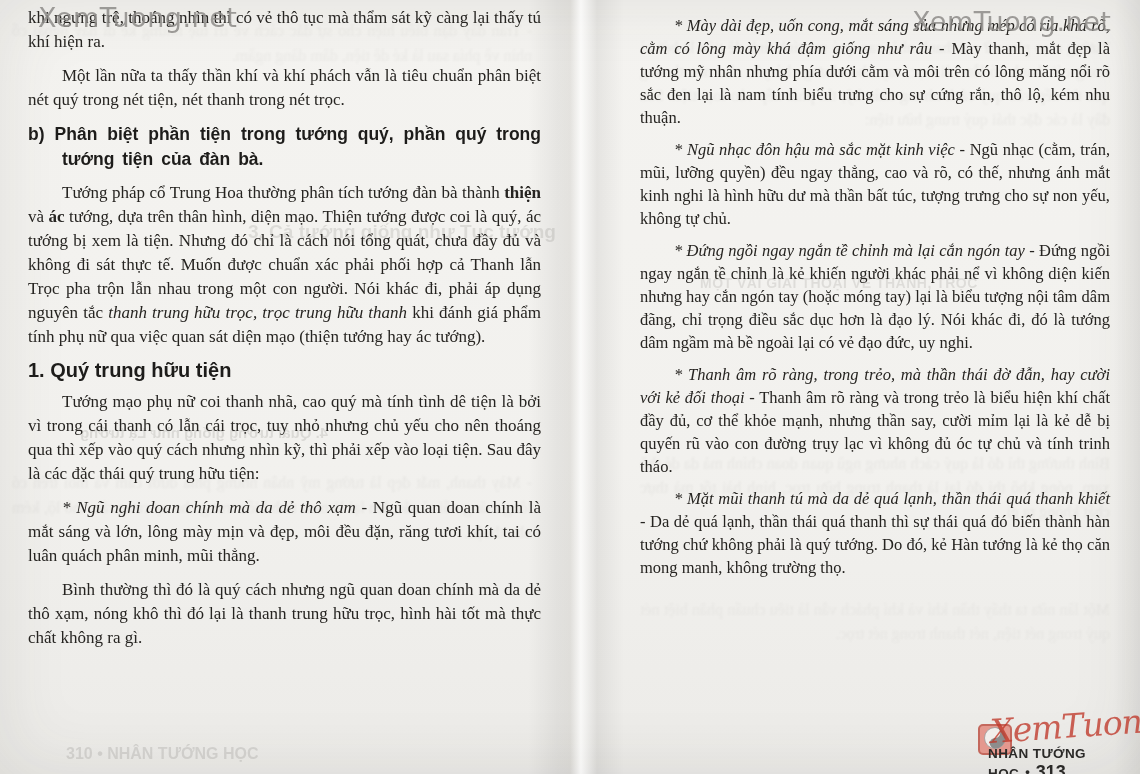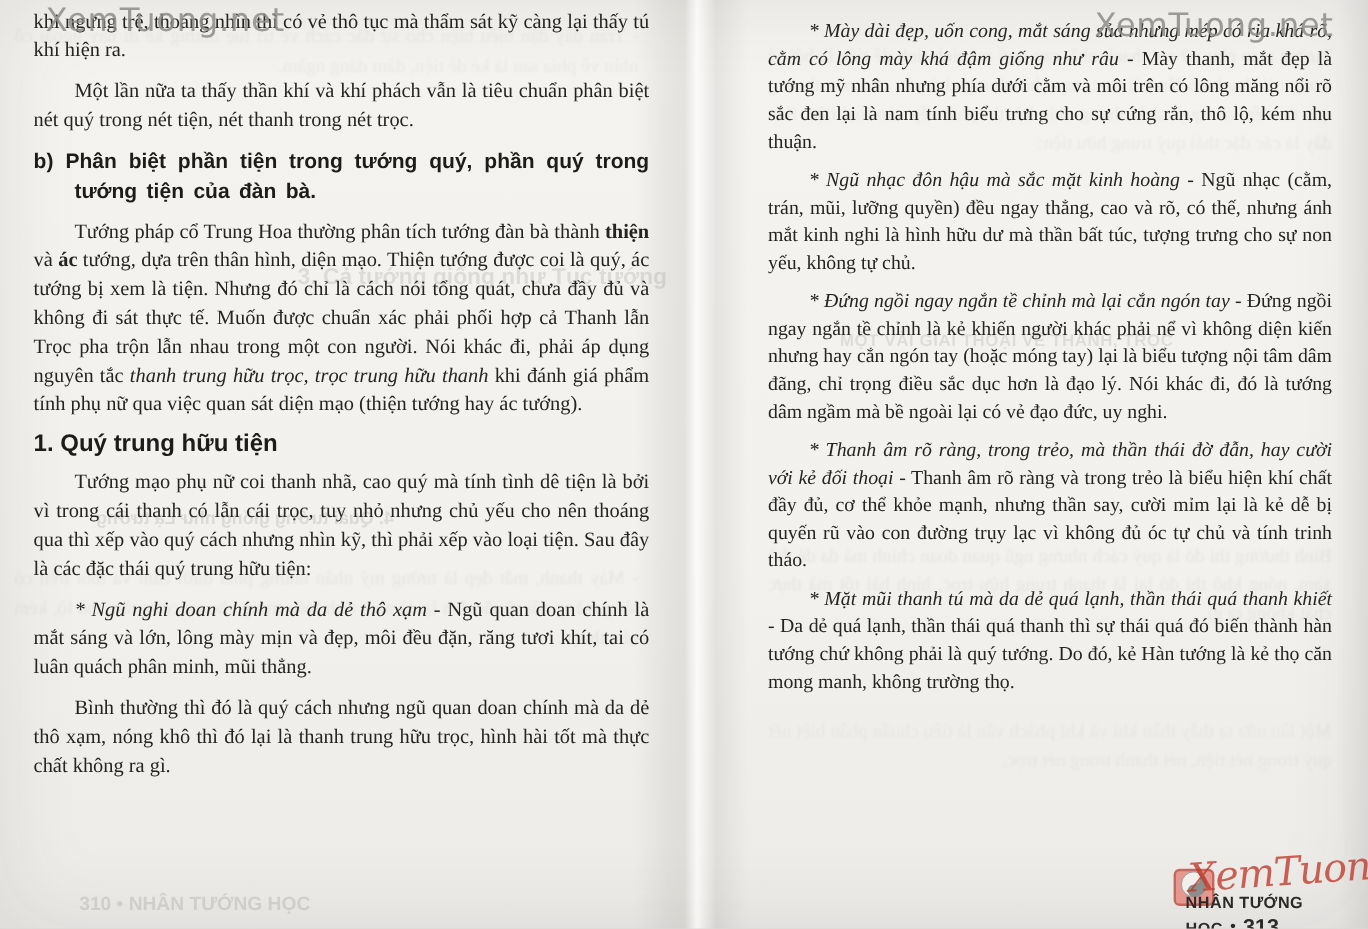--- a/index.html
+++ b/index.html
@@ -90,21 +90,21 @@
     </p>
     <p>Bình thường thì đó là quý cách nhưng ngũ quan doan chính mà da dẻ thô xạm, nóng khô thì đó lại là thanh trung hữu trọc, hình hài tốt mà thực chất không ra gì.</p>
   </div>
 
 
   <div class="col right-col">
     <p>
       <em>* Mày dài đẹp, uốn cong, mắt sáng sủa nhưng mép có ria khá rõ, cằm có lông mày khá đậm giống như râu</em><span> - Mày thanh, mắt đẹp là tướng mỹ nhân nhưng phía dưới cằm và môi trên có lông măng nổi rõ sắc đen lại là nam tính biểu trưng cho sự cứng rắn, thô lộ, kém nhu thuận.</span>
     </p>
     <p>
-      <em>* Ngũ nhạc đôn hậu mà sắc mặt kinh hoàng</em><span> - Ngũ nhạc (cằm, trán, mũi, lưỡng quyền) đều ngay thẳng, cao và rõ, có thế, nhưng ánh mắt kinh nghi là hình hữu dư mà thần bất túc, tượng trưng cho sự non yếu, không tự chủ.</span>
+      <em>* Ngũ nhạc đôn hậu mà sắc mặt kinh việc</em><span> - Ngũ nhạc (cằm, trán, mũi, lưỡng quyền) đều ngay thẳng, cao và rõ, có thế, nhưng ánh mắt kinh nghi là hình hữu dư mà thần bất túc, tượng trưng cho sự non yếu, không tự chủ.</span>
     </p>
     <p>
       <em>* Đứng ngồi ngay ngắn tề chỉnh mà lại cắn ngón tay</em><span> - Đứng ngồi ngay ngắn tề chỉnh là kẻ khiến người khác phải nể vì không diện kiến nhưng hay cắn ngón tay (hoặc móng tay) lại là biểu tượng nội tâm dâm đãng, chỉ trọng điều sắc dục hơn là đạo lý. Nói khác đi, đó là tướng dâm ngầm mà bề ngoài lại có vẻ đạo đức, uy nghi.</span>
     </p>
     <p>
       <em>* Thanh âm rõ ràng, trong trẻo, mà thần thái đờ đẫn, hay cười với kẻ đối thoại</em><span> - Thanh âm rõ ràng và trong trẻo là biểu hiện khí chất đầy đủ, cơ thể khỏe mạnh, nhưng thần say, cười mỉm lại là kẻ dễ bị quyến rũ vào con đường trụy lạc vì không đủ óc tự chủ và tính trinh tháo.</span>
     </p>
     <p>
       <em>* Mặt mũi thanh tú mà da dẻ quá lạnh, thần thái quá thanh khiết</em><span> - Da dẻ quá lạnh, thần thái quá thanh thì sự thái quá đó biến thành hàn tướng chứ không phải là quý tướng. Do đó, kẻ Hàn tướng là kẻ thọ căn mong manh, không trường thọ.</span>
     </p>

